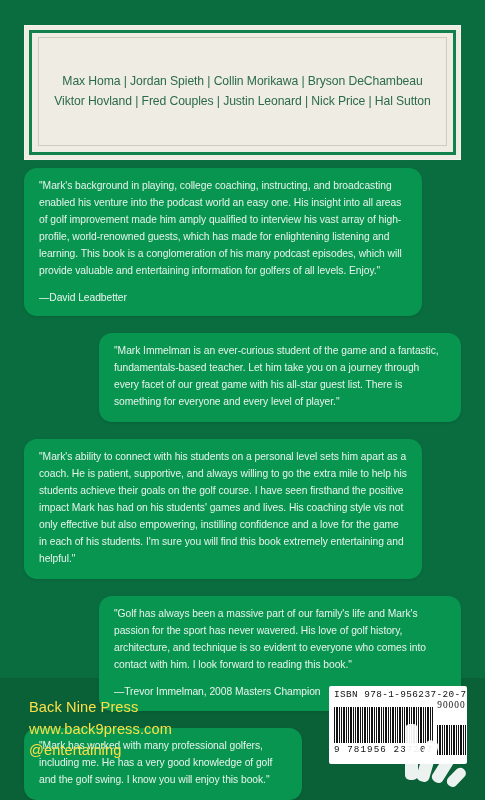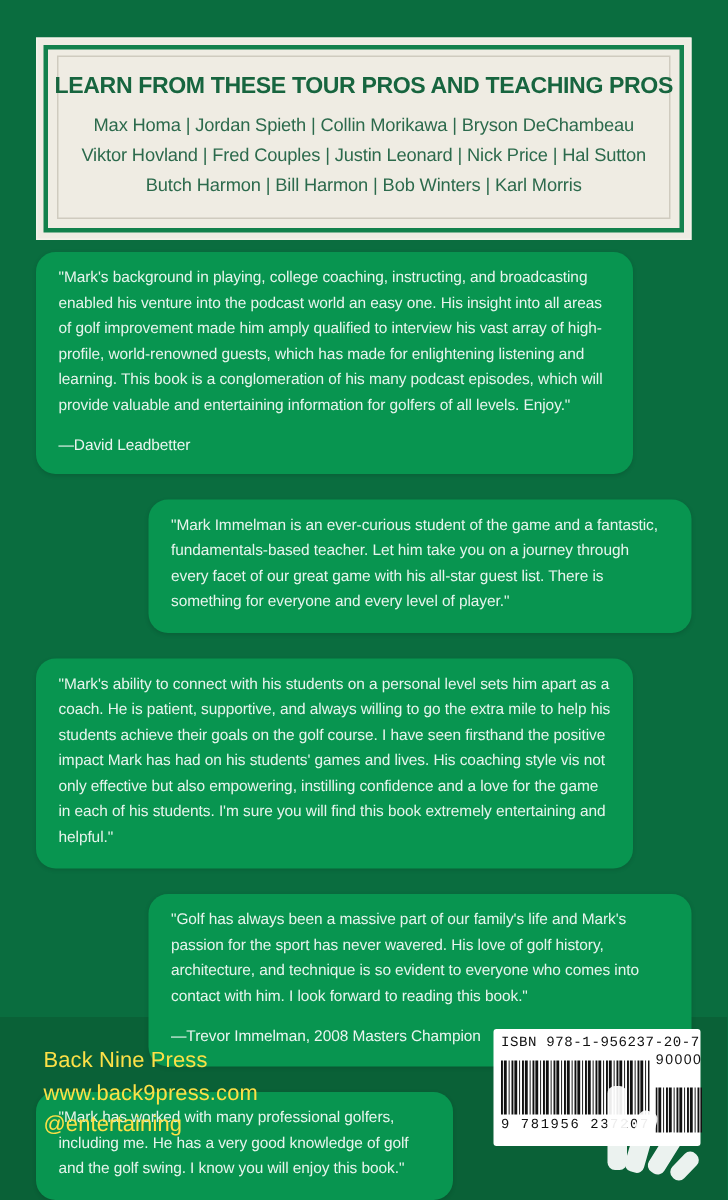--- a/index.html
+++ b/index.html
@@ -153,21 +153,21 @@
     font-size:9.4px;
     color:#111;
     letter-spacing:0.4px;
     white-space:nowrap;
     text-align:center;
   }
   .bc-main-row { display:flex; align-items:flex-end; gap:4px; margin-top:1px; }
   .bc-left  { flex:1 1 auto; }
   .bc-right { width:44px; }
   .ext-num {
-    font-family:Liberation Sans, sans-serif;
+    font-family:Liberation Serif, serif;
     font-size:9.4px;
     color:#111;
     letter-spacing:1px;
     text-align:right;
     line-height:1;
     margin-bottom:15px;
   }
   .bars {
     height:36px;
     width:100%;
@@ -200,25 +200,23 @@
 </head>
 <body>
 
 <div id="cover">
 
   <div class="footer-band"></div>
 
   <div class="header-panel">
     <div class="header-panel-inner">
       <div class="header-panel-core">
-        <div class="panel-title">LEARN FROM THESE TOUR PROS AND TEACHING PROS</div>
         <div class="names-list">
           <div class="name-line">Max Homa | Jordan Spieth | Collin Morikawa | Bryson DeChambeau</div>
           <div class="name-line">Viktor Hovland | Fred Couples | Justin Leonard | Nick Price | Hal Sutton</div>
-          <div class="name-line">Butch Harmon | Bill Harmon | Bob Winters | Karl Morris</div>
         </div>
       </div>
     </div>
   </div>
 
   <div class="bubbles">
 
     <div class="bubble-row left">
       <div class="bubble w-wide">
         <div class="quote-text">"Mark's background in playing, college coaching, instructing, and broadcasting enabled his venture into the podcast world an easy one. His insight into all areas of golf improvement made him amply qualified to interview his vast array of high-profile, world-renowned guests, which has made for enlightening listening and learning. This book is a conglomeration of his many podcast episodes, which will provide valuable and entertaining information for golfers of all levels. Enjoy."</div>

